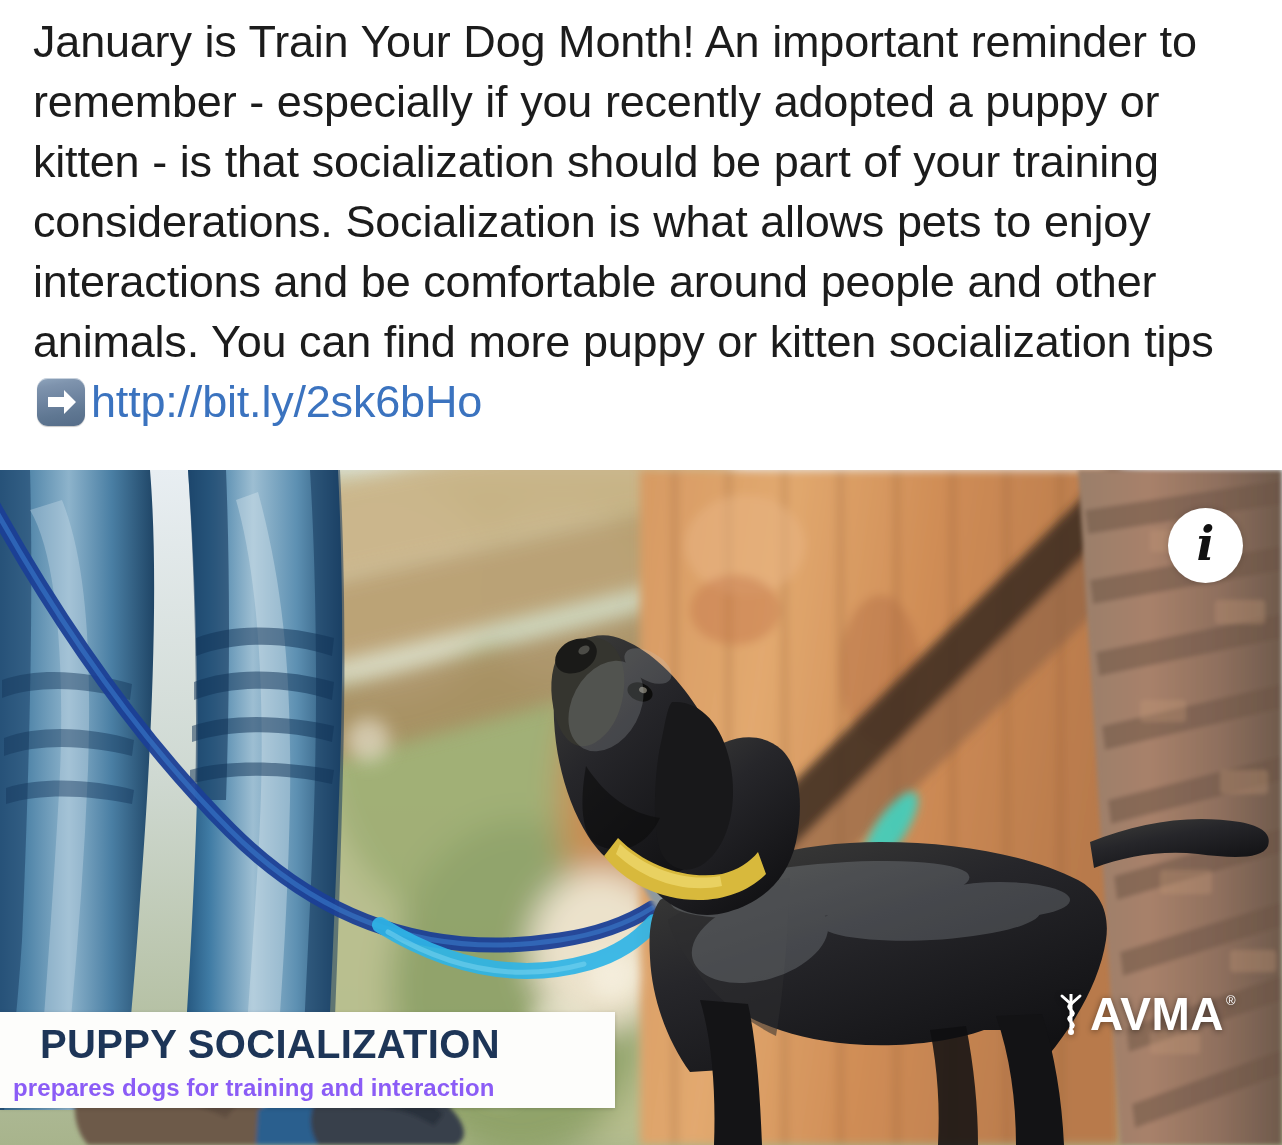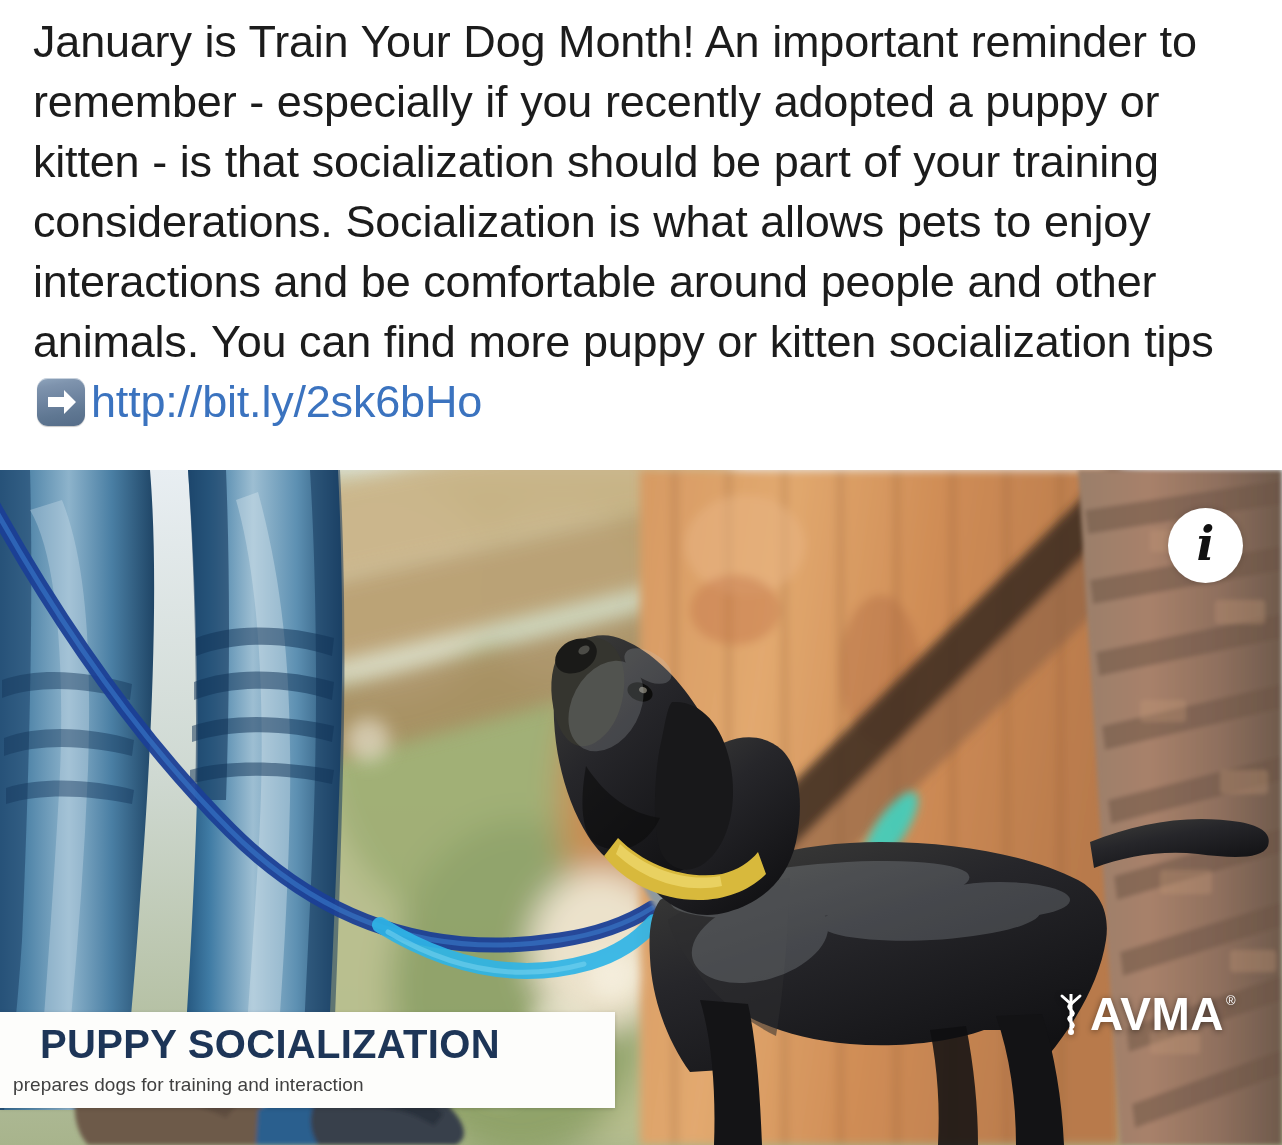--- a/index.html
+++ b/index.html
@@ -113,24 +113,24 @@
     font-weight: 700;
     letter-spacing: 0.3px;
     color: #1d3557;
     white-space: nowrap;
     margin-left: 28px;
   }
   #photo-caption .subline {
     position: absolute;
     left: 13px;
     top: 62px;
-    font-size: 19px;
-    font-weight: 400;
+    font-size: 24px;
+    font-weight: 700;
     letter-spacing: 0.1px;
-    color: #404040;
+    color: #8b5cf6;
     white-space: nowrap;
   }
 
   
   #avma-logo {
     position: absolute;
     left: 1054px;
     top: 992px;
     display: flex;
     align-items: flex-end;

